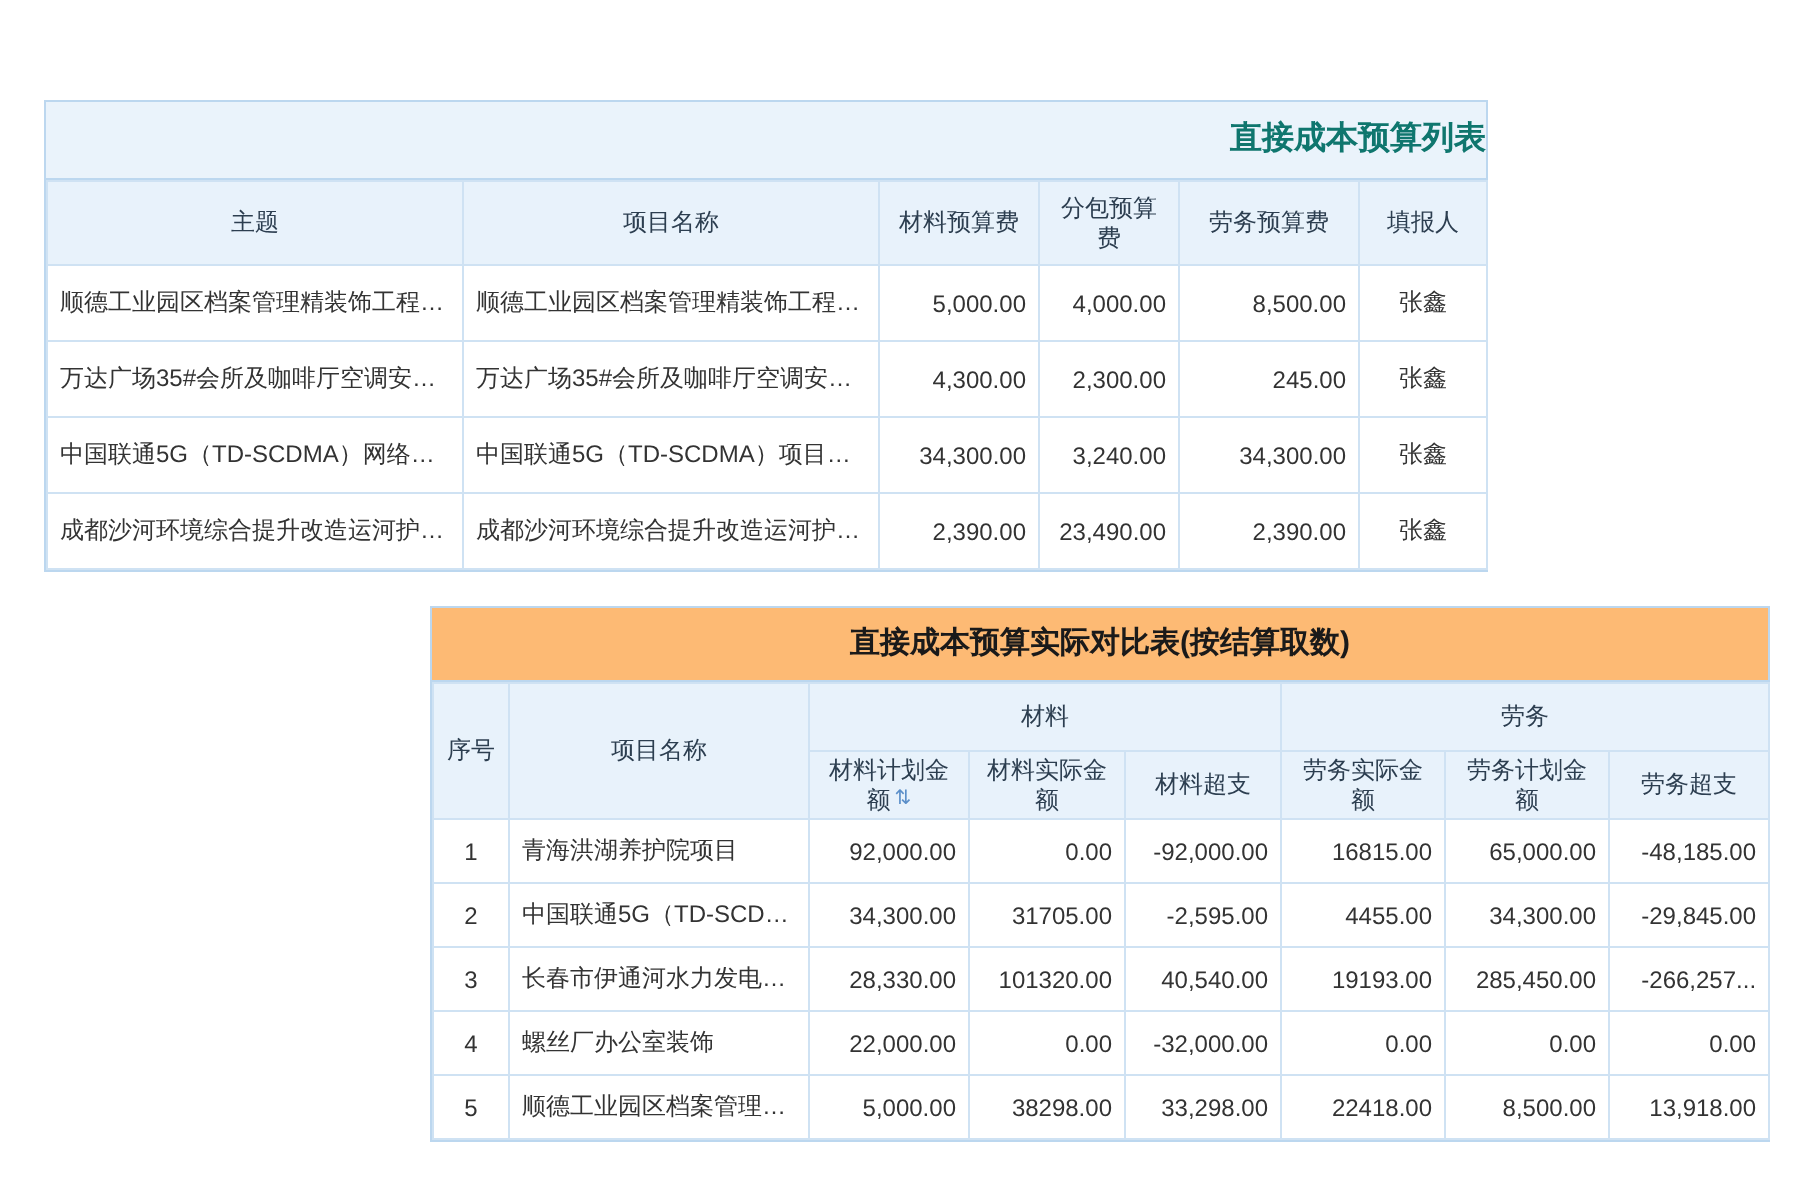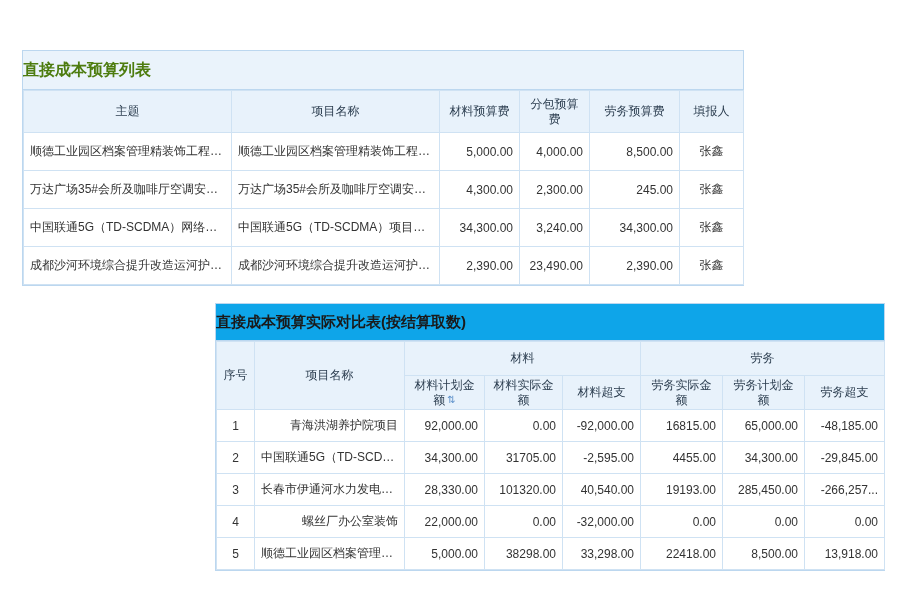--- a/index.html
+++ b/index.html
@@ -23,24 +23,24 @@
     left: 22px;
     top: 50px;
     width: 722px;
     border: 1px solid #bcd7ef;
     background: #ffffff;
     box-sizing: border-box;
   }
   .panel1 .title-bar {
     height: 38px;
     line-height: 38px;
-    text-align: left;
+    text-align: right;
     font-size: 16px;
     font-weight: bold;
-    color: #4d7c0f;
+    color: #0f766e;
     background: #eaf3fb;
     border-bottom: 1px solid #bcd7ef;
   }
   table.grid {
     border-collapse: collapse;
     width: 100%;
     table-layout: fixed;
   }
   table.grid th, table.grid td {
     border: 1px solid #cfe2f3;
@@ -58,43 +58,44 @@
     color: #2c3e50;
     text-align: center;
     height: 42px;
     white-space: normal;
     line-height: 1.25;
   }
   table.grid td {
     height: 38px;
     background: #ffffff;
   }
-  .c-link { color: #1a6fc4; text-align: right; }
+  .c-link { color: #1a6fc4; }
   .c-num  { color: #222222; text-align: right; }
   .c-center { text-align: center; }
   .c-blue { color: #1a7fd4; }
   .c-red  { color: #e8453c; }
 
   
   .panel2 {
     position: absolute;
     left: 215px;
     top: 303px;
     width: 670px;
     border: 1px solid #bcd7ef;
     background: #ffffff;
     box-sizing: border-box;
   }
   .panel2 .title-bar {
     height: 36px;
     line-height: 36px;
+    text-align: center;
     font-size: 15px;
     font-weight: bold;
     color: #1a1a1a;
-    background: #0ea5e9;
+    background: #fdba74;
     border-bottom: 1px solid #bcd7ef;
   }
   .panel2 table.grid td { height: 32px; font-size: 12px; }
   .panel2 table.grid th { height: 34px; font-size: 12px; }
   .sort-icon {
     display: inline-block;
     font-size: 10px;
     color: #5b8fc9;
     margin-left: 2px;
     vertical-align: middle;

